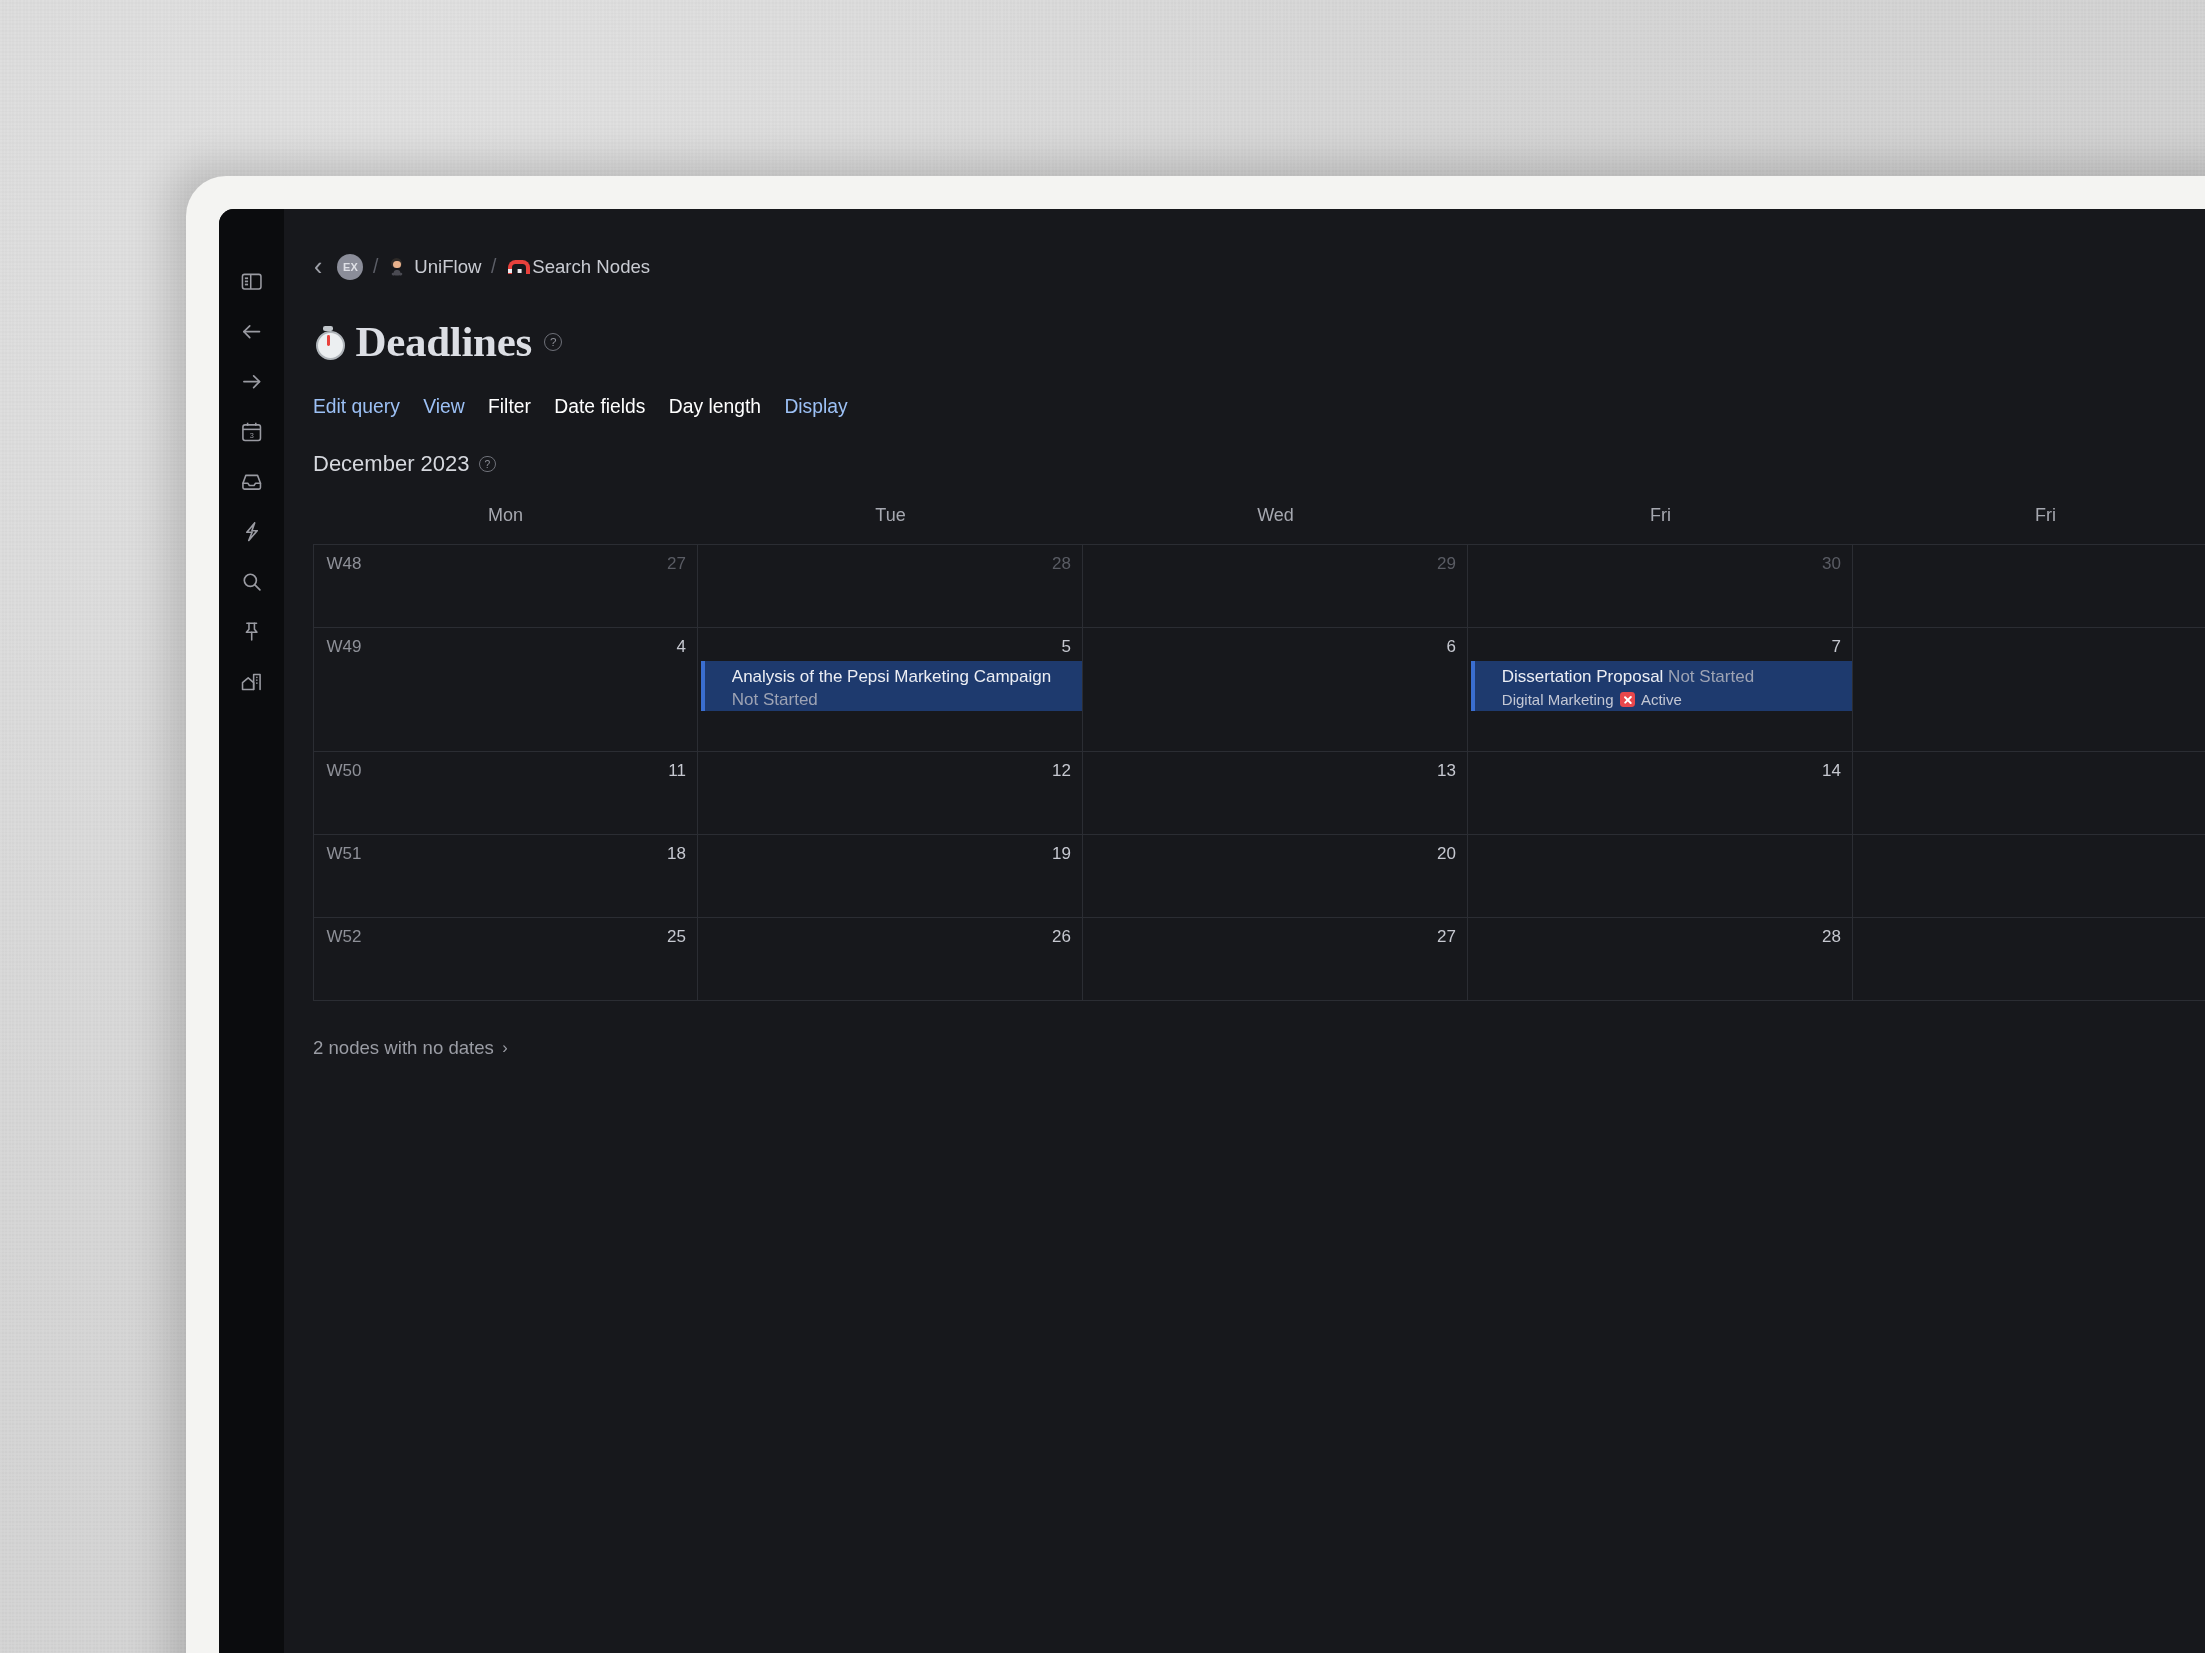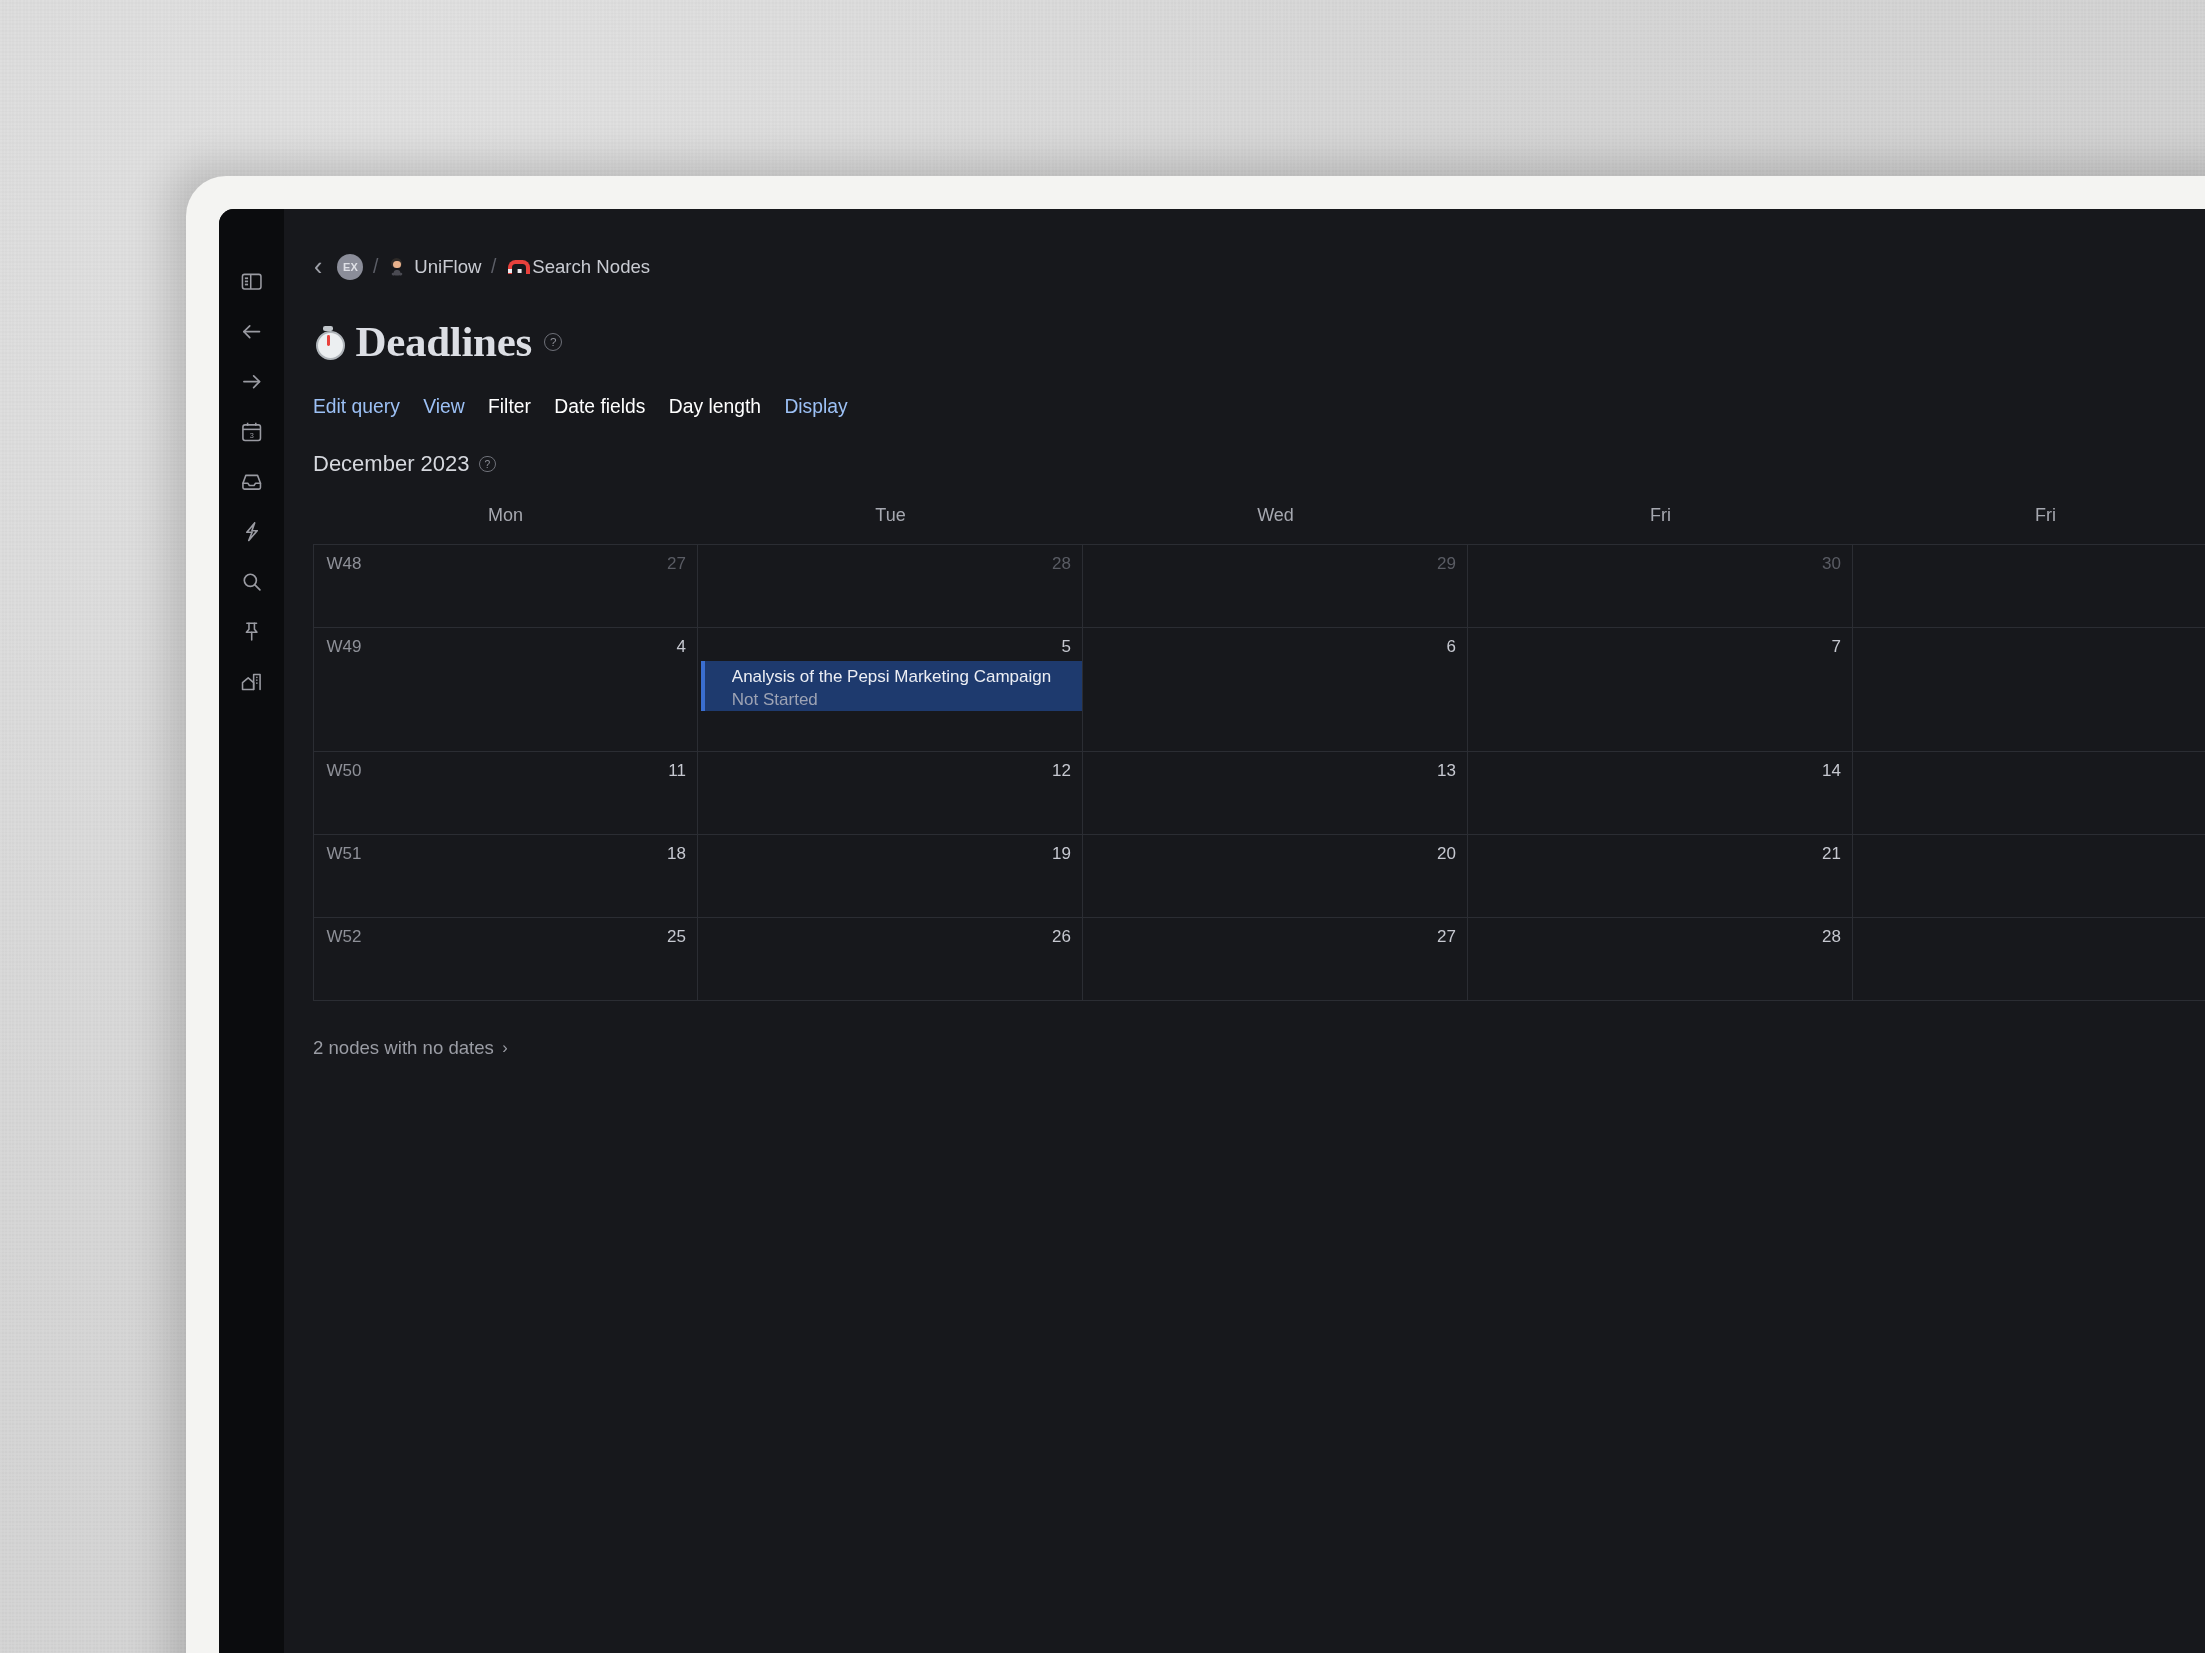--- a/index.html
+++ b/index.html
@@ -531,20 +531,31 @@
                 <span class="wk-label"></span>
                 <span class="daynum">6</span>
               </div>
             </div>
 
             <div class="daycell">
               <div class="cell-head">
                 <span class="wk-label"></span>
                 <span class="daynum">7</span>
               </div>
+              <div class="event h2">
+                <div class="ev-line1">
+                  <span>Dissertation Proposal</span>
+                  <span class="muted-inline">Not Started</span>
+                </div>
+                <div class="ev-sub">
+                  <span>Digital Marketing</span>
+                  <span class="badge-x"></span>
+                  <span>Active</span>
+                </div>
+              </div>
             </div>
 
             <div class="daycell">
               <div class="cell-head">
                 <span class="wk-label"></span>
                 <span class="daynum"></span>
               </div>
             </div>
           </div>
 
@@ -591,26 +602,20 @@
             <div class="daycell">
               <div class="cell-head">
                   <span class="wk-label"></span>
                 <span class="daynum">19</span>
                 </div>
             </div>
             <div class="daycell">
               <div class="cell-head">
                   <span class="wk-label"></span>
                 <span class="daynum">20</span>
-                </div>
-            </div>
-            <div class="daycell">
-              <div class="cell-head">
-                  <span class="wk-label"></span>
-                <span class="daynum">21</span>
                 </div>
             </div>
             <div class="daycell">
               <div class="cell-head">
                   <span class="wk-label"></span>
                 <span class="daynum"></span>
                 </div>
             </div>
           </div>
 

